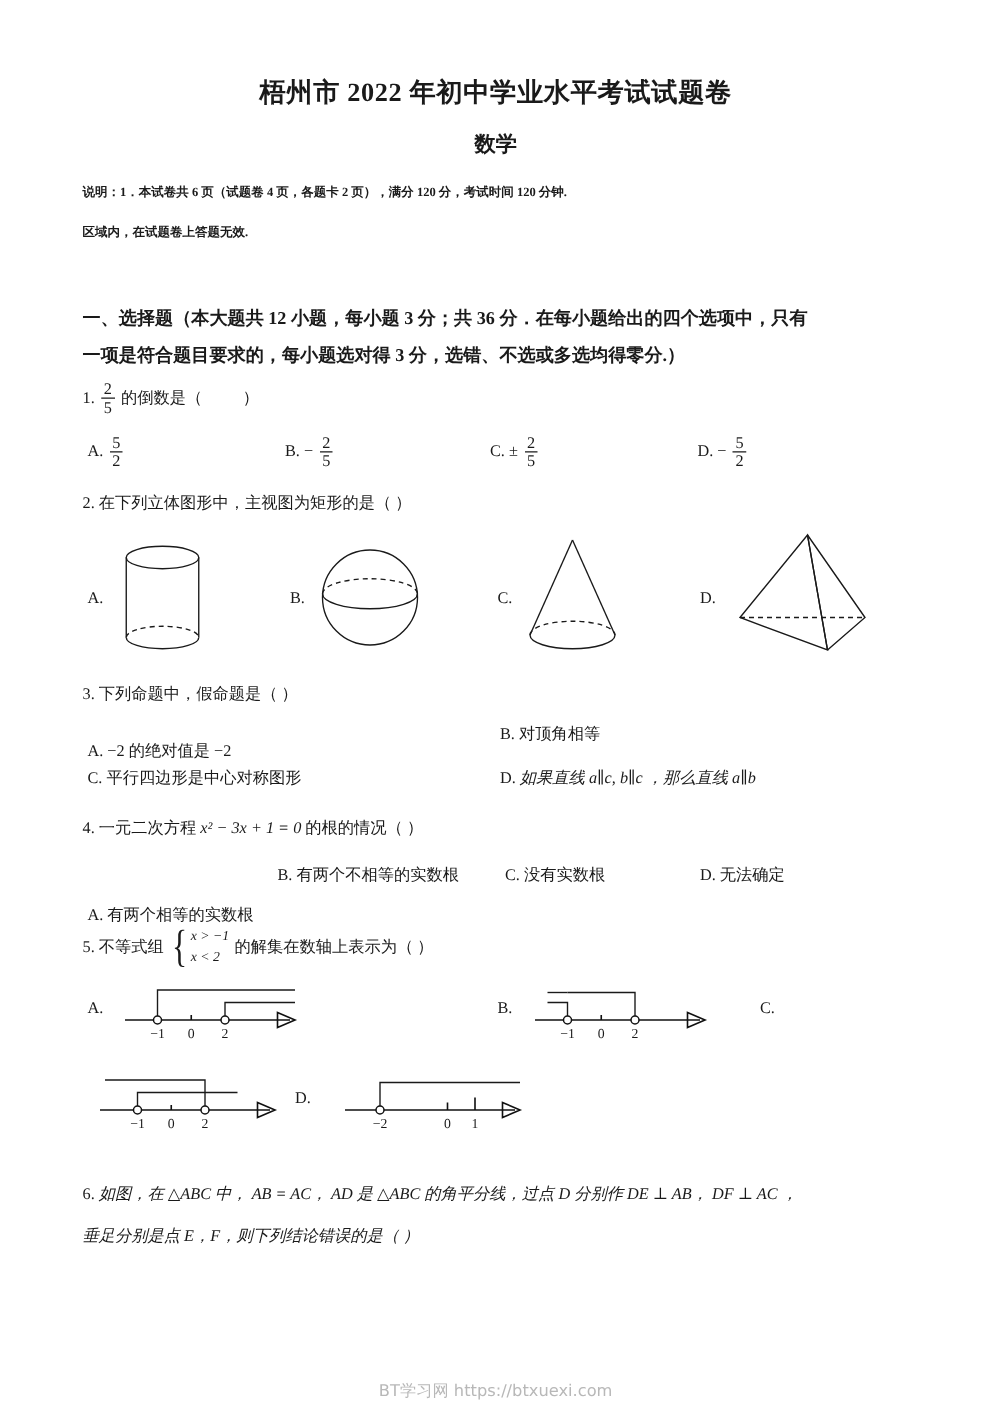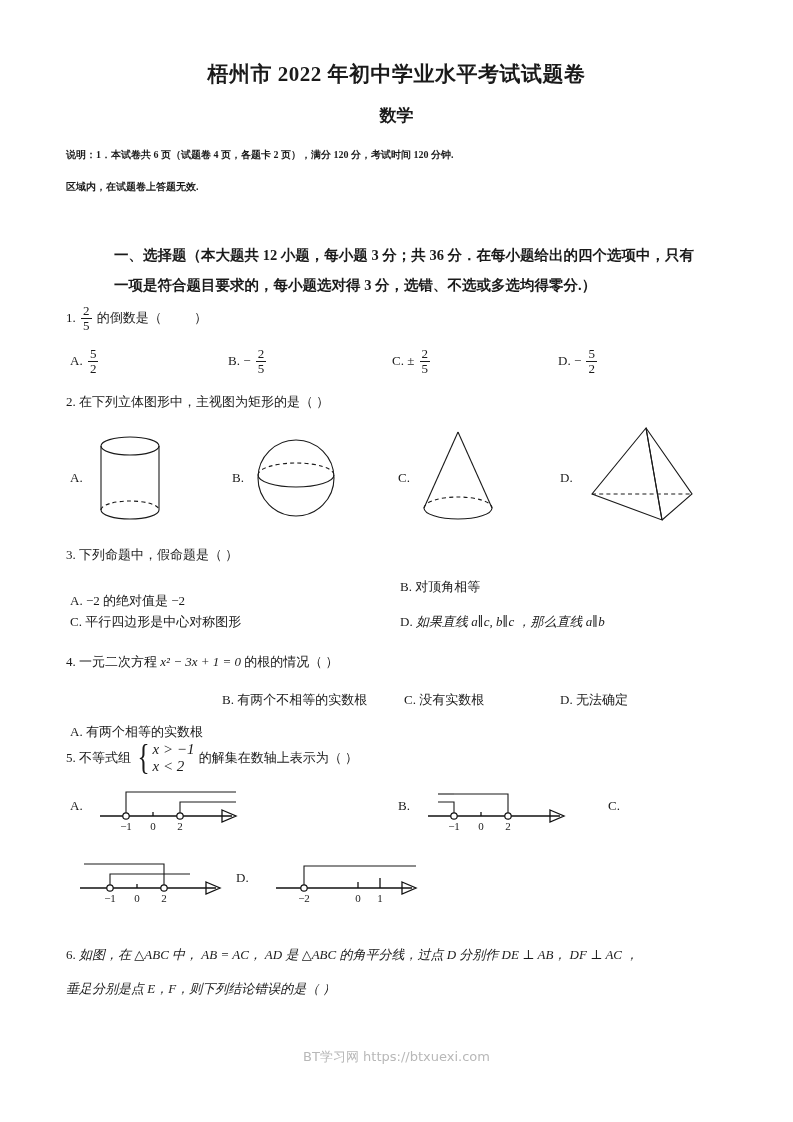--- a/index.html
+++ b/index.html
@@ -23,21 +23,20 @@
   .instr{
     left:66px;width:668px;font-size:10px;font-weight:bold;
     line-height:30px;
   }
   .instr-1{top:140px;}
   .instr-2{top:172px;}
 
   .section-head{
     left:66px;top:240px;width:672px;font-size:14.5px;font-weight:bold;
     line-height:30px;
-    margin-left:48px;
   }
 
   .q{left:66px;font-size:13px;line-height:20px;}
   .qtext{white-space:nowrap;}
 
   .opt{position:absolute;font-size:13px;white-space:nowrap;}
   .optlabel{font-size:13px;}
 
   
   .frac{
@@ -52,24 +51,24 @@
 
   
   .sys{
     display:inline-flex;align-items:center;vertical-align:middle;
     position:relative;top:-1px;margin:0 1px;
   }
   .sys .brace{
     font-size:36px;line-height:0.82;font-family:"Liberation Serif",serif;
     transform:scaleX(0.7);display:inline-block;
   }
-  .sys .rows{display:inline-flex;flex-direction:column;line-height:17px;font-size:15px;}
+  .sys .rows{display:inline-flex;flex-direction:column;line-height:17px;font-size:11px;}
 
   .watermark{
-    left:0;top:1048px;width:793px;text-align:center;
+    left:0;top:1104px;width:793px;text-align:center;
     color:#b8b8b8;font-size:13px;
     font-family:"DejaVu Sans","Liberation Sans",sans-serif;
   }
 
   svg{display:block;overflow:visible;}
   .stroke{fill:none;stroke:#1a1a1a;stroke-width:1.1;}
   .dash{fill:none;stroke:#1a1a1a;stroke-width:1.1;stroke-dasharray:4 3.2;}
   .axis{fill:none;stroke:#111;stroke-width:1.3;}
   .hollow{fill:#fff;stroke:#111;stroke-width:1.2;}
   .nl-txt{font-family:"Liberation Serif",serif;font-size:11px;fill:#1a1a1a;}

